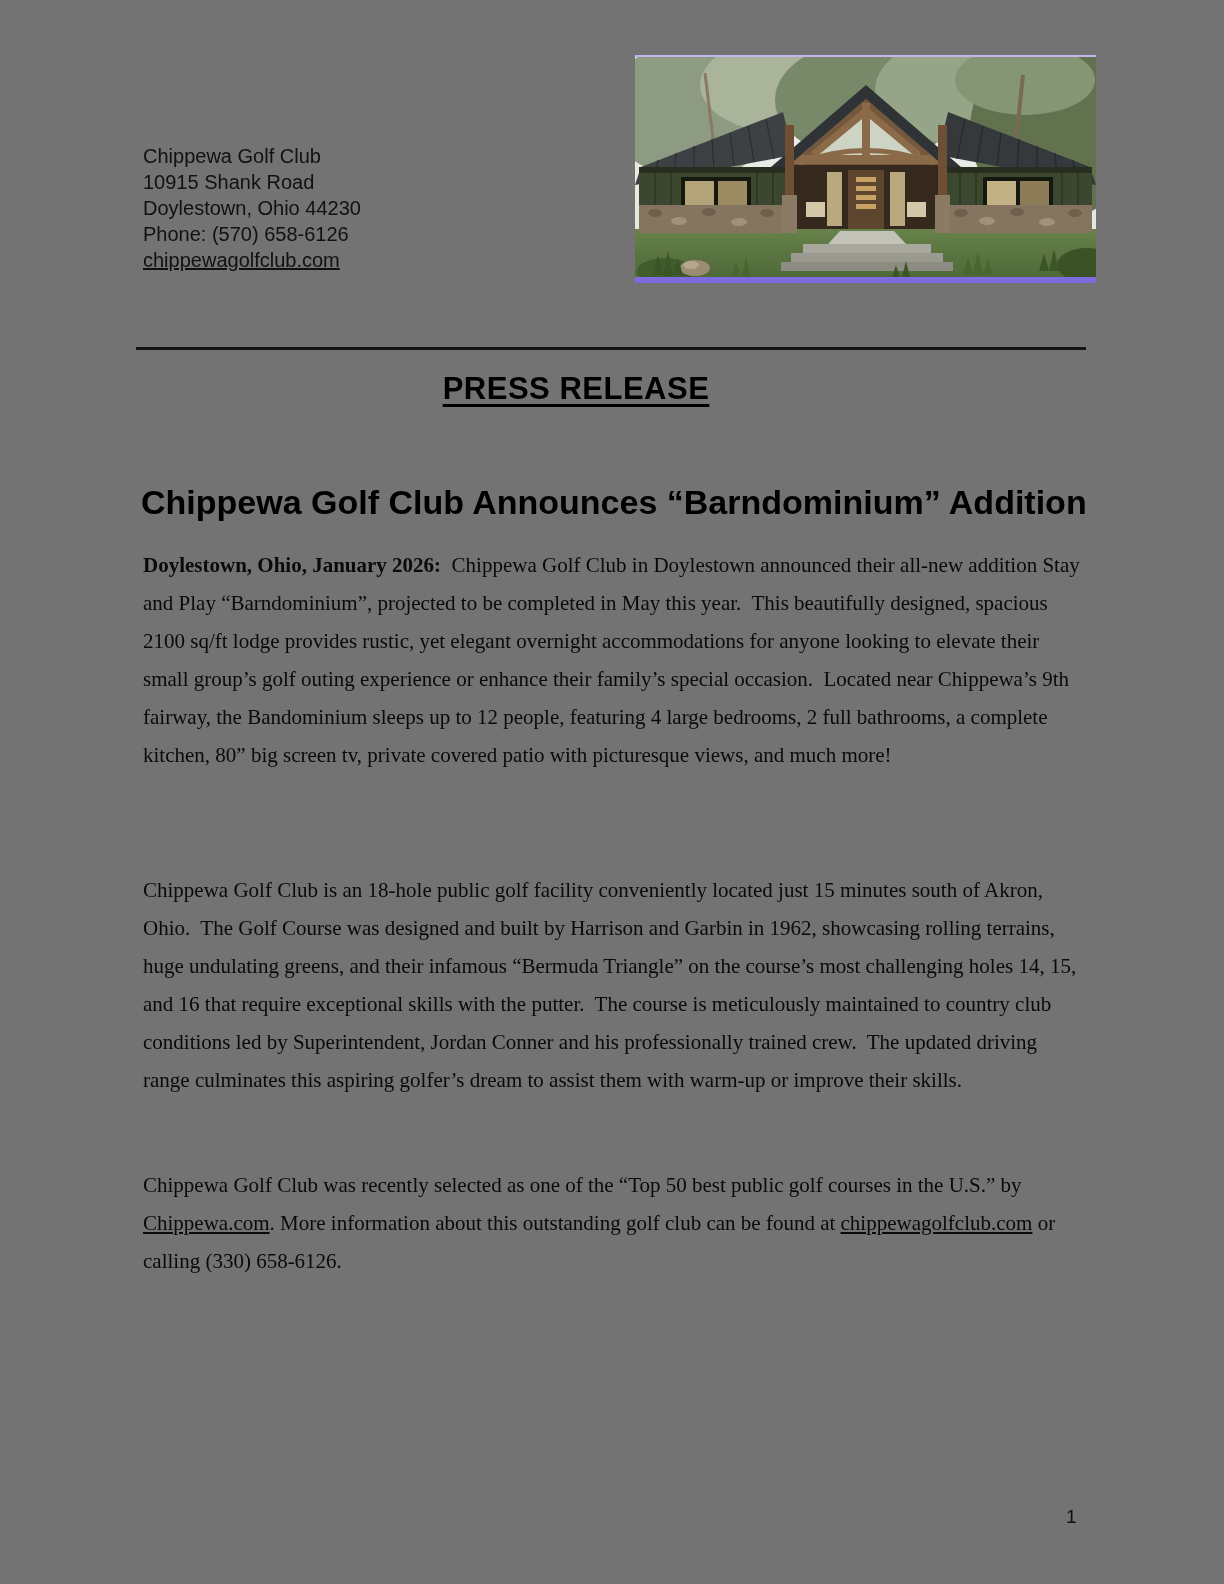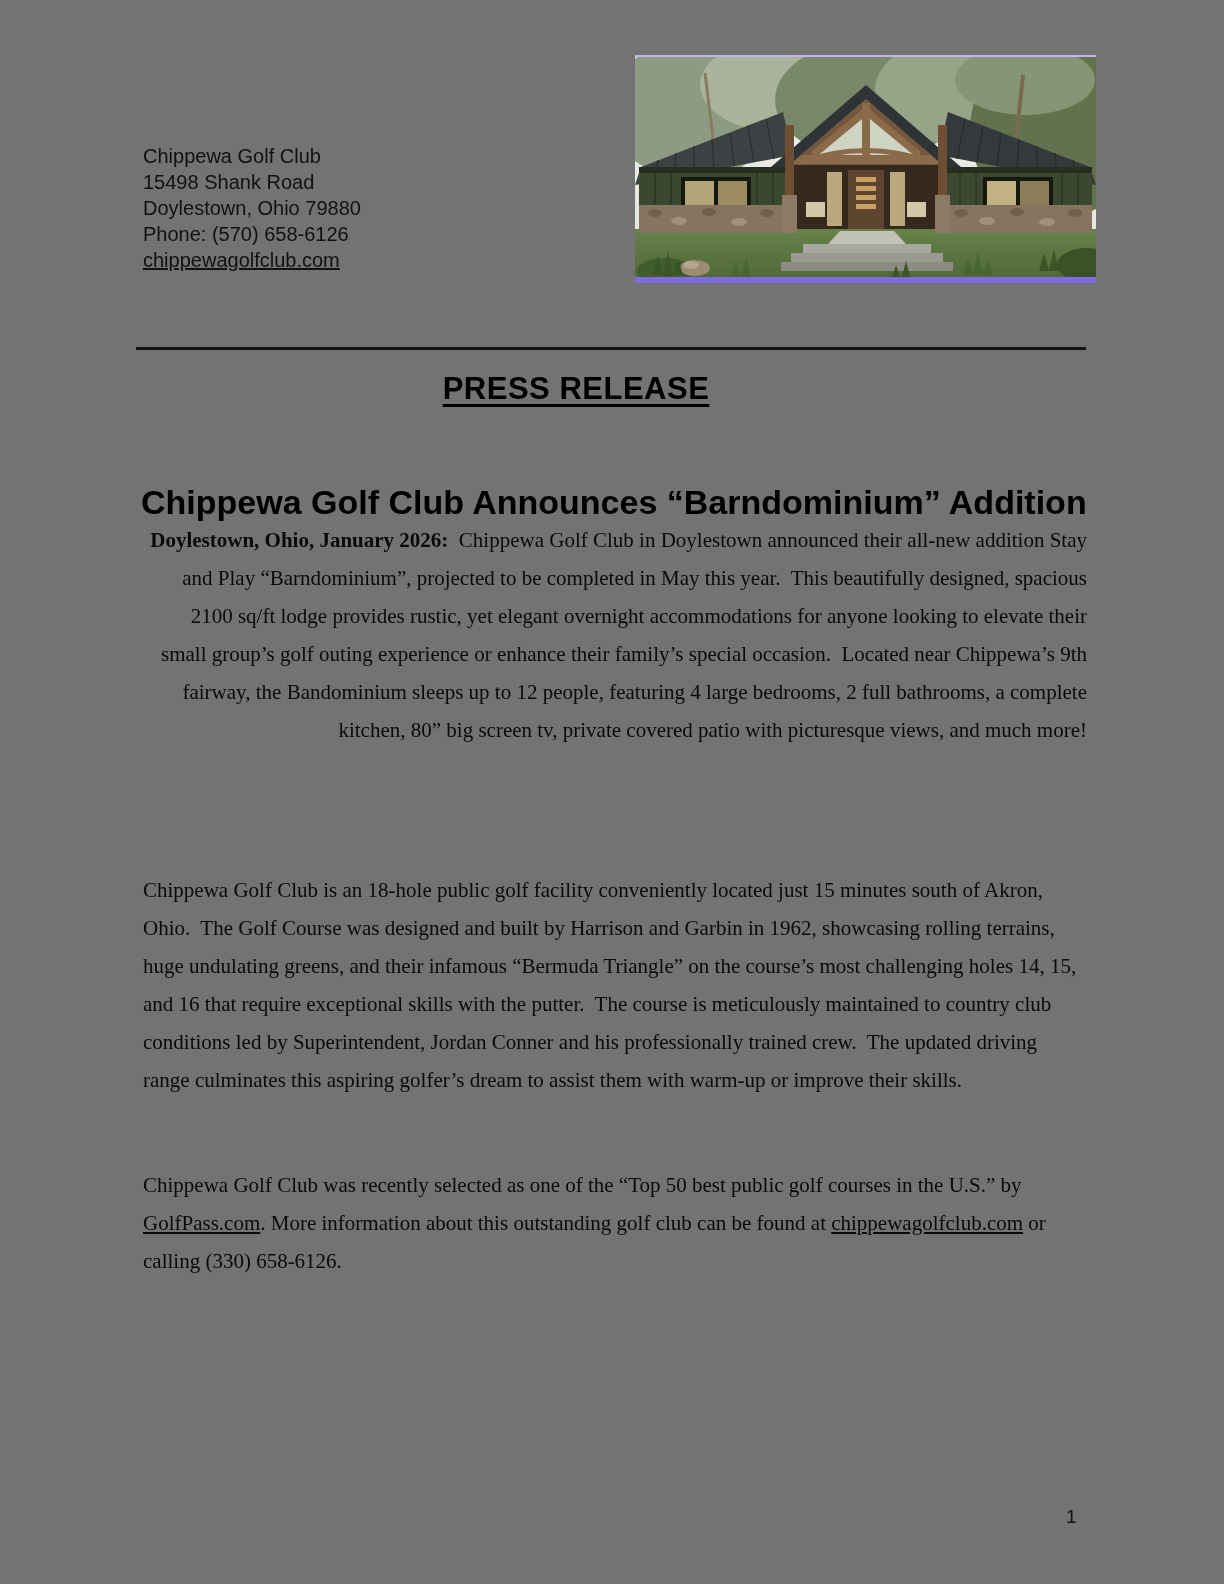--- a/index.html
+++ b/index.html
@@ -27,38 +27,38 @@
   }
   .headline{
     position:absolute;left:141px;top:483px;width:960px;
     font-size:34px;font-weight:bold;
   }
   .bodypara{
     position:absolute;left:143px;width:944px;margin:0;
     font-family:"Liberation Serif",serif;font-size:21px;line-height:38px;
     white-space:pre-wrap;color:#0a0a0a;
   }
-  .p1{top:521px;text-align:right;}
+  .p1{top:546px;}
   .p2{top:871px;}
   .p3{top:1166px;}
   .lead{font-weight:bold;}
   .bodypara a{color:#0a0a0a;text-decoration:underline;cursor:pointer;}
   .pagenum{
     position:absolute;left:1066px;top:1506px;font-size:19px;color:#111;
   }
 </style>
 </head>
 <body>
 
 <div class="page">
 
   <div class="letterhead">
     <div>Chippewa Golf Club</div>
-    <div>15498 Shank Road</div>
-    <div>Doylestown, Ohio 79880</div>
+    <div>10915 Shank Road</div>
+    <div>Doylestown, Ohio 44230</div>
     <div>Phone: (570) 658-6126</div>
     <a>chippewagolfclub.com</a>
   </div>
 
   <div class="photo">
     <svg viewBox="0 0 461 228" preserveAspectRatio="none" xmlns="http://www.w3.org/2000/svg">
       <defs>
         <linearGradient id="sky" x1="0" y1="0" x2="0" y2="1">
           <stop offset="0" stop-color="#f1f2ee"></stop>
             <stop offset="1" stop-color="#dfe4da"></stop>
@@ -161,17 +161,17 @@
   <div class="divider"></div>
 
   <div class="title">PRESS RELEASE</div>
 
   <div class="headline">Chippewa Golf Club Announces “Barndominium” Addition</div>
 
   <p class="bodypara p1"><span class="lead">Doylestown, Ohio, January 2026:</span><span>  Chippewa Golf Club in Doylestown announced their all-new addition Stay and Play “Barndominium”, projected to be completed in May this year.  This beautifully designed, spacious 2100 sq/ft lodge provides rustic, yet elegant overnight accommodations for anyone looking to elevate their small group’s golf outing experience or enhance their family’s special occasion.  Located near Chippewa’s 9th fairway, the Bandominium sleeps up to 12 people, featuring 4 large bedrooms, 2 full bathrooms, a complete kitchen, 80” big screen tv, private covered patio with picturesque views, and much more!</span></p>
 
   <p class="bodypara p2">Chippewa Golf Club is an 18-hole public golf facility conveniently located just 15 minutes south of Akron, Ohio.  The Golf Course was designed and built by Harrison and Garbin in 1962, showcasing rolling terrains, huge undulating greens, and their infamous “Bermuda Triangle” on the course’s most challenging holes 14, 15, and 16 that require exceptional skills with the putter.  The course is meticulously maintained to country club conditions led by Superintendent, Jordan Conner and his professionally trained crew.  The updated driving range culminates this aspiring golfer’s dream to assist them with warm-up or improve their skills.</p>
 
-  <p class="bodypara p3"><span>Chippewa Golf Club was recently selected as one of the “Top 50 best public golf courses in the U.S.” by </span><a>GolfPass.com</a><span>. More information about this outstanding golf club can be found at </span><a>chippewagolfclub.com</a><span> or calling (330) 658-6126.</span></p>
+  <p class="bodypara p3"><span>Chippewa Golf Club was recently selected as one of the “Top 50 best public golf courses in the U.S.” by </span><a>Chippewa.com</a><span>. More information about this outstanding golf club can be found at </span><a>chippewagolfclub.com</a><span> or calling (330) 658-6126.</span></p>
 
   <div class="pagenum">1</div>
 
 </div>
 
 </body></html>

